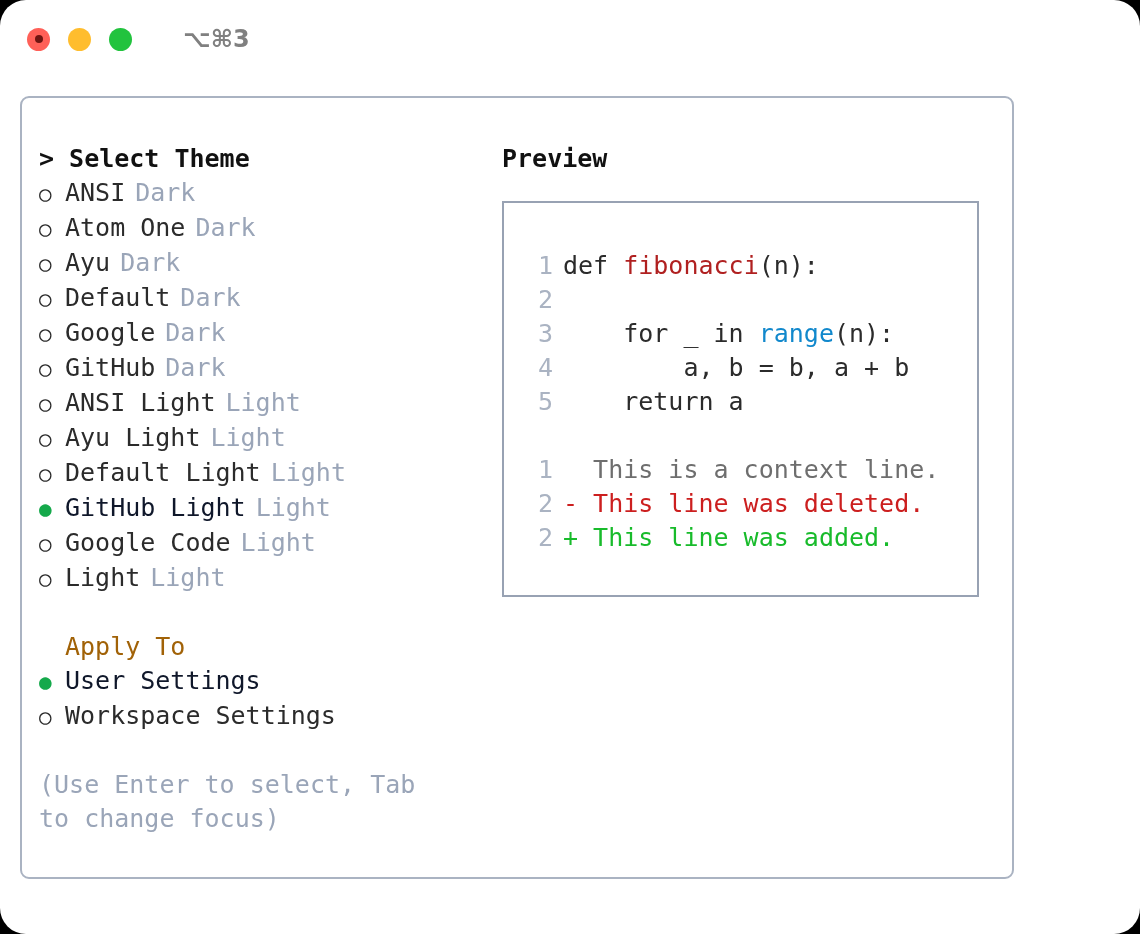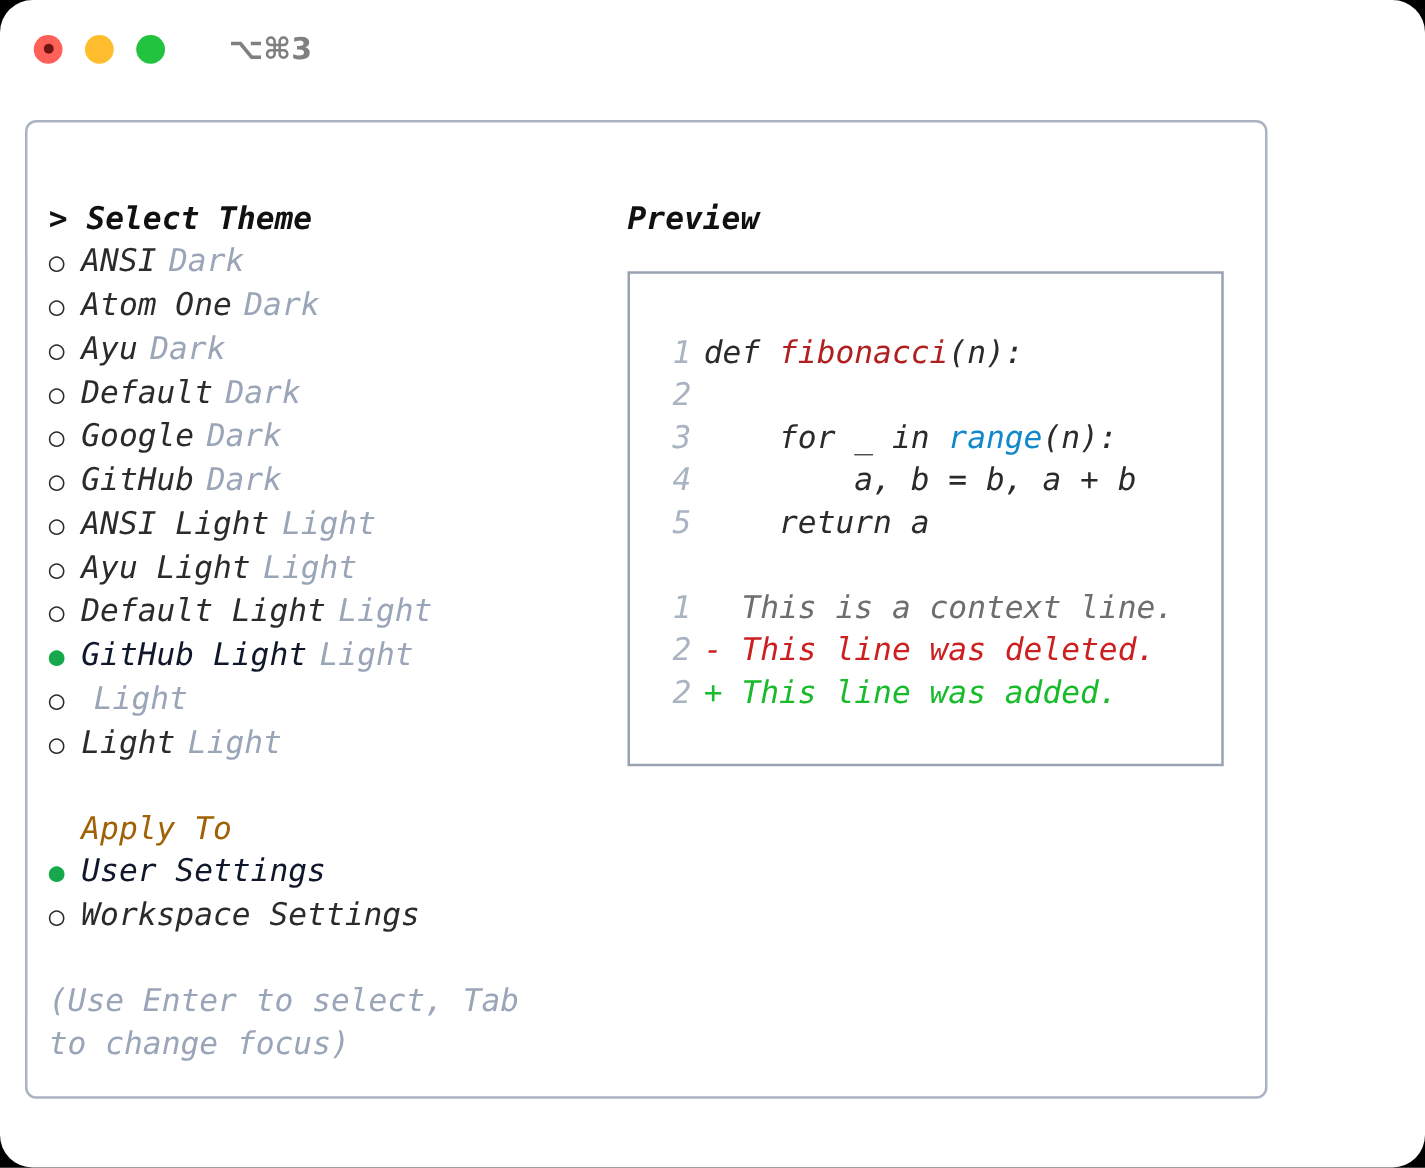--- a/index.html
+++ b/index.html
@@ -74,22 +74,22 @@
     top: 96px;
     width: 994px;
     height: 783px;
     border: 2px solid #aab3c2;
     border-radius: 9px;
     box-sizing: border-box;
   }
 
   .panel-inner {
     position: absolute;
-    left: 0; top: 16px;
-    width: 100%; height: 100%; font-style: italic;
+    left: 0; top: 0;
+    width: 100%; height: 100%;
   }
 
   
   .left-col {
     position: absolute;
     left: 17px;
     top: 44px;
     width: 460px;
   }
 
@@ -215,21 +215,21 @@
             <div class="opt-row"><span class="bullet">○</span><span class="opt-label">ANSI</span><span class="opt-badge">Dark</span></div>
             <div class="opt-row"><span class="bullet">○</span><span class="opt-label">Atom One</span><span class="opt-badge">Dark</span></div>
             <div class="opt-row"><span class="bullet">○</span><span class="opt-label">Ayu</span><span class="opt-badge">Dark</span></div>
             <div class="opt-row"><span class="bullet">○</span><span class="opt-label">Default</span><span class="opt-badge">Dark</span></div>
             <div class="opt-row"><span class="bullet">○</span><span class="opt-label">Google</span><span class="opt-badge">Dark</span></div>
             <div class="opt-row"><span class="bullet">○</span><span class="opt-label">GitHub</span><span class="opt-badge">Dark</span></div>
             <div class="opt-row"><span class="bullet">○</span><span class="opt-label">ANSI Light</span><span class="opt-badge">Light</span></div>
             <div class="opt-row"><span class="bullet">○</span><span class="opt-label">Ayu Light</span><span class="opt-badge">Light</span></div>
             <div class="opt-row"><span class="bullet">○</span><span class="opt-label">Default Light</span><span class="opt-badge">Light</span></div>
             <div class="opt-row selected"><span class="bullet sel">●</span><span class="opt-label">GitHub Light</span><span class="opt-badge">Light</span></div>
-            <div class="opt-row"><span class="bullet">○</span><span class="opt-badge">Light</span></div>
+            <div class="opt-row"><span class="bullet">○</span><span class="opt-label">Google Code</span><span class="opt-badge">Light</span></div>
             <div class="opt-row"><span class="bullet">○</span><span class="opt-label">Light</span><span class="opt-badge">Light</span></div>
           </div>
 
         <div class="section-gap"></div>
 
         <div class="apply-title">Apply To</div>
         <div id="apply-list">
             <div class="opt-row selected"><span class="bullet sel">●</span><span class="opt-label">User Settings</span></div>
             <div class="opt-row"><span class="bullet">○</span><span class="opt-label">Workspace Settings</span></div>
           </div>

